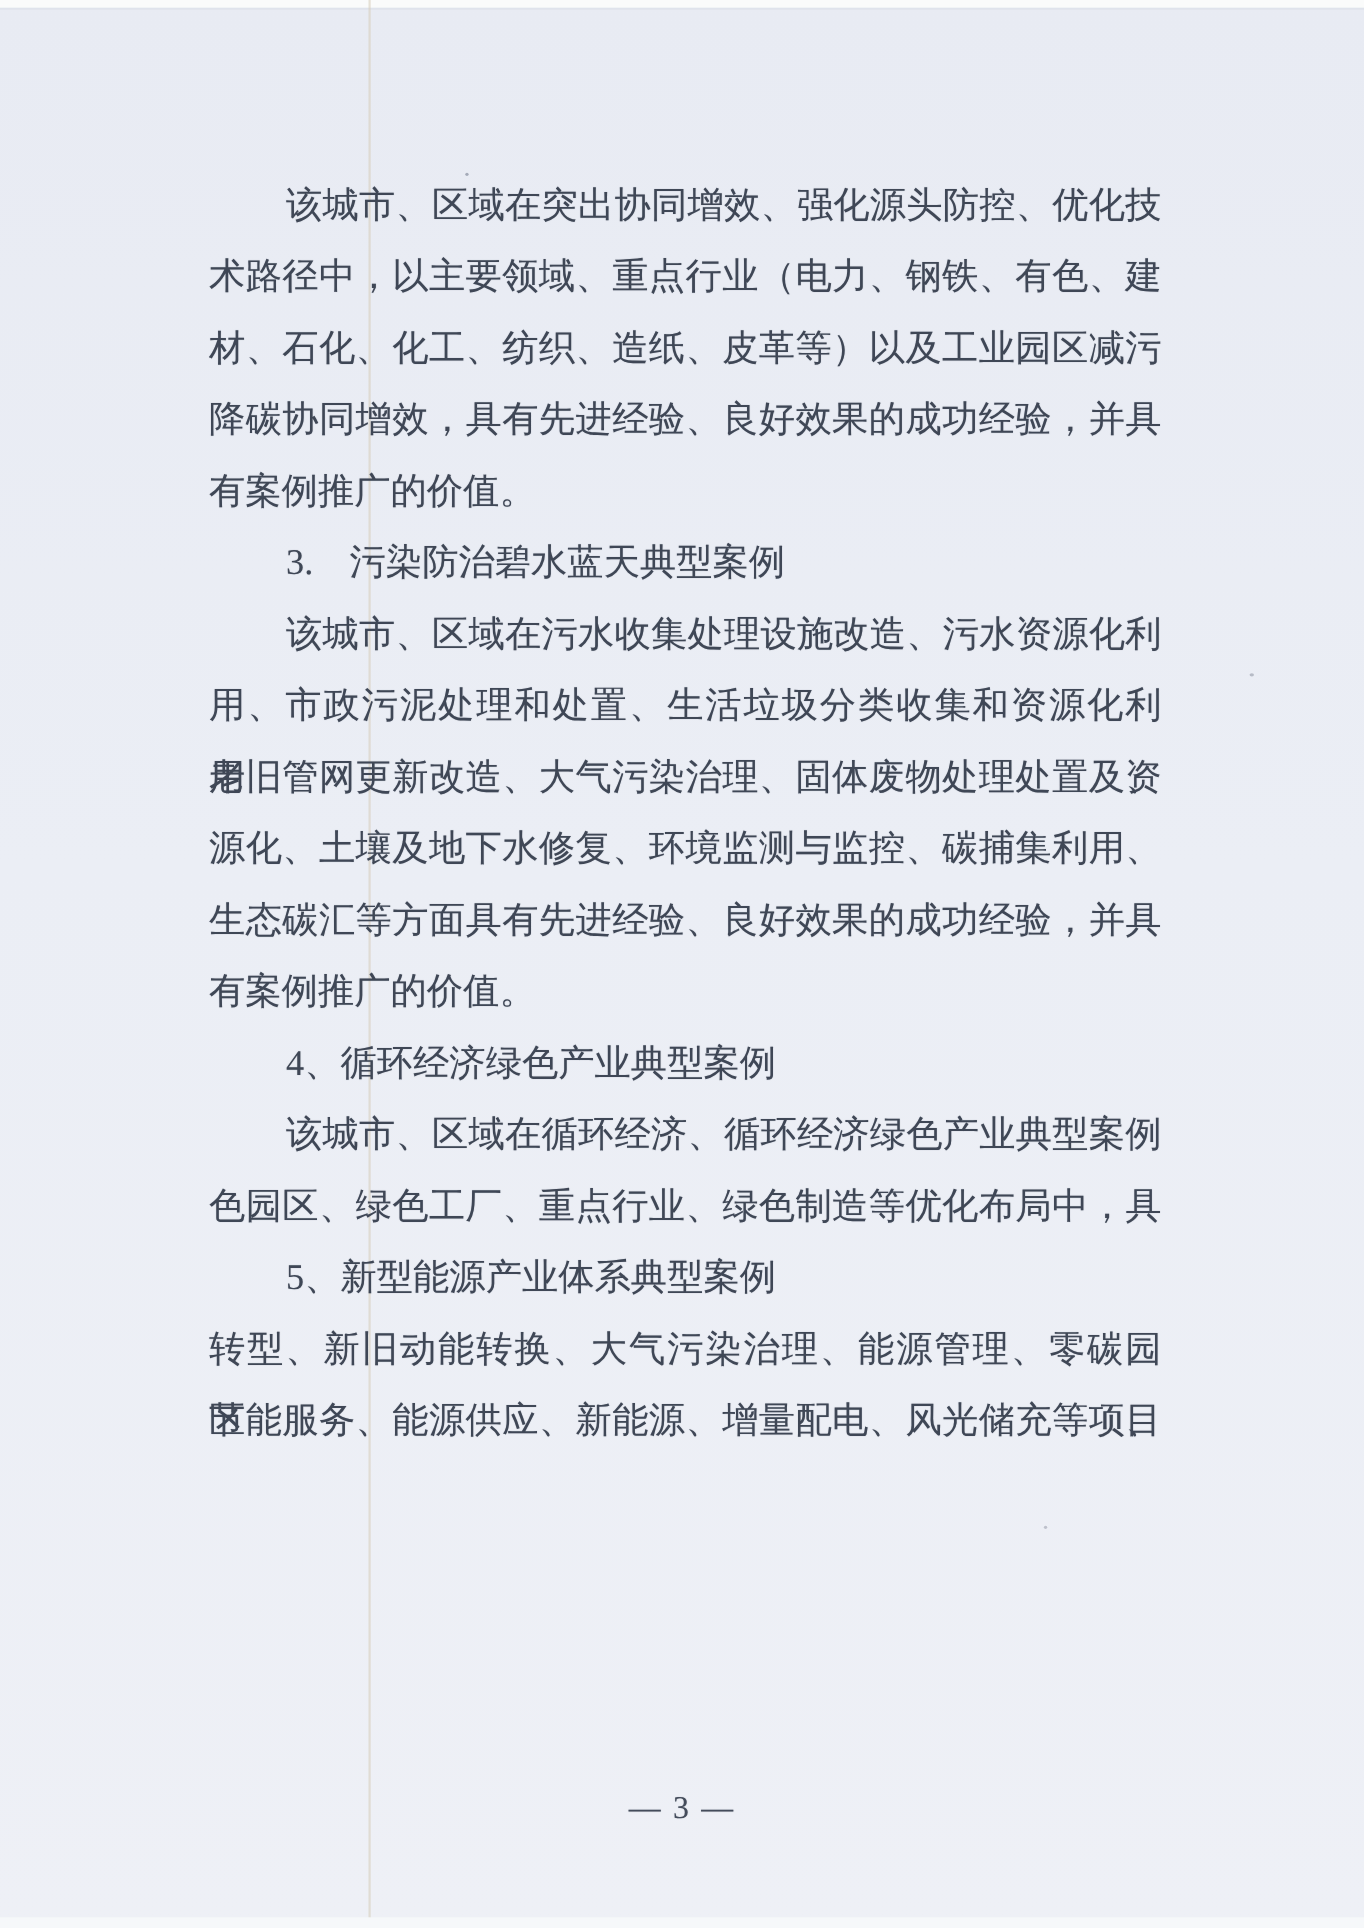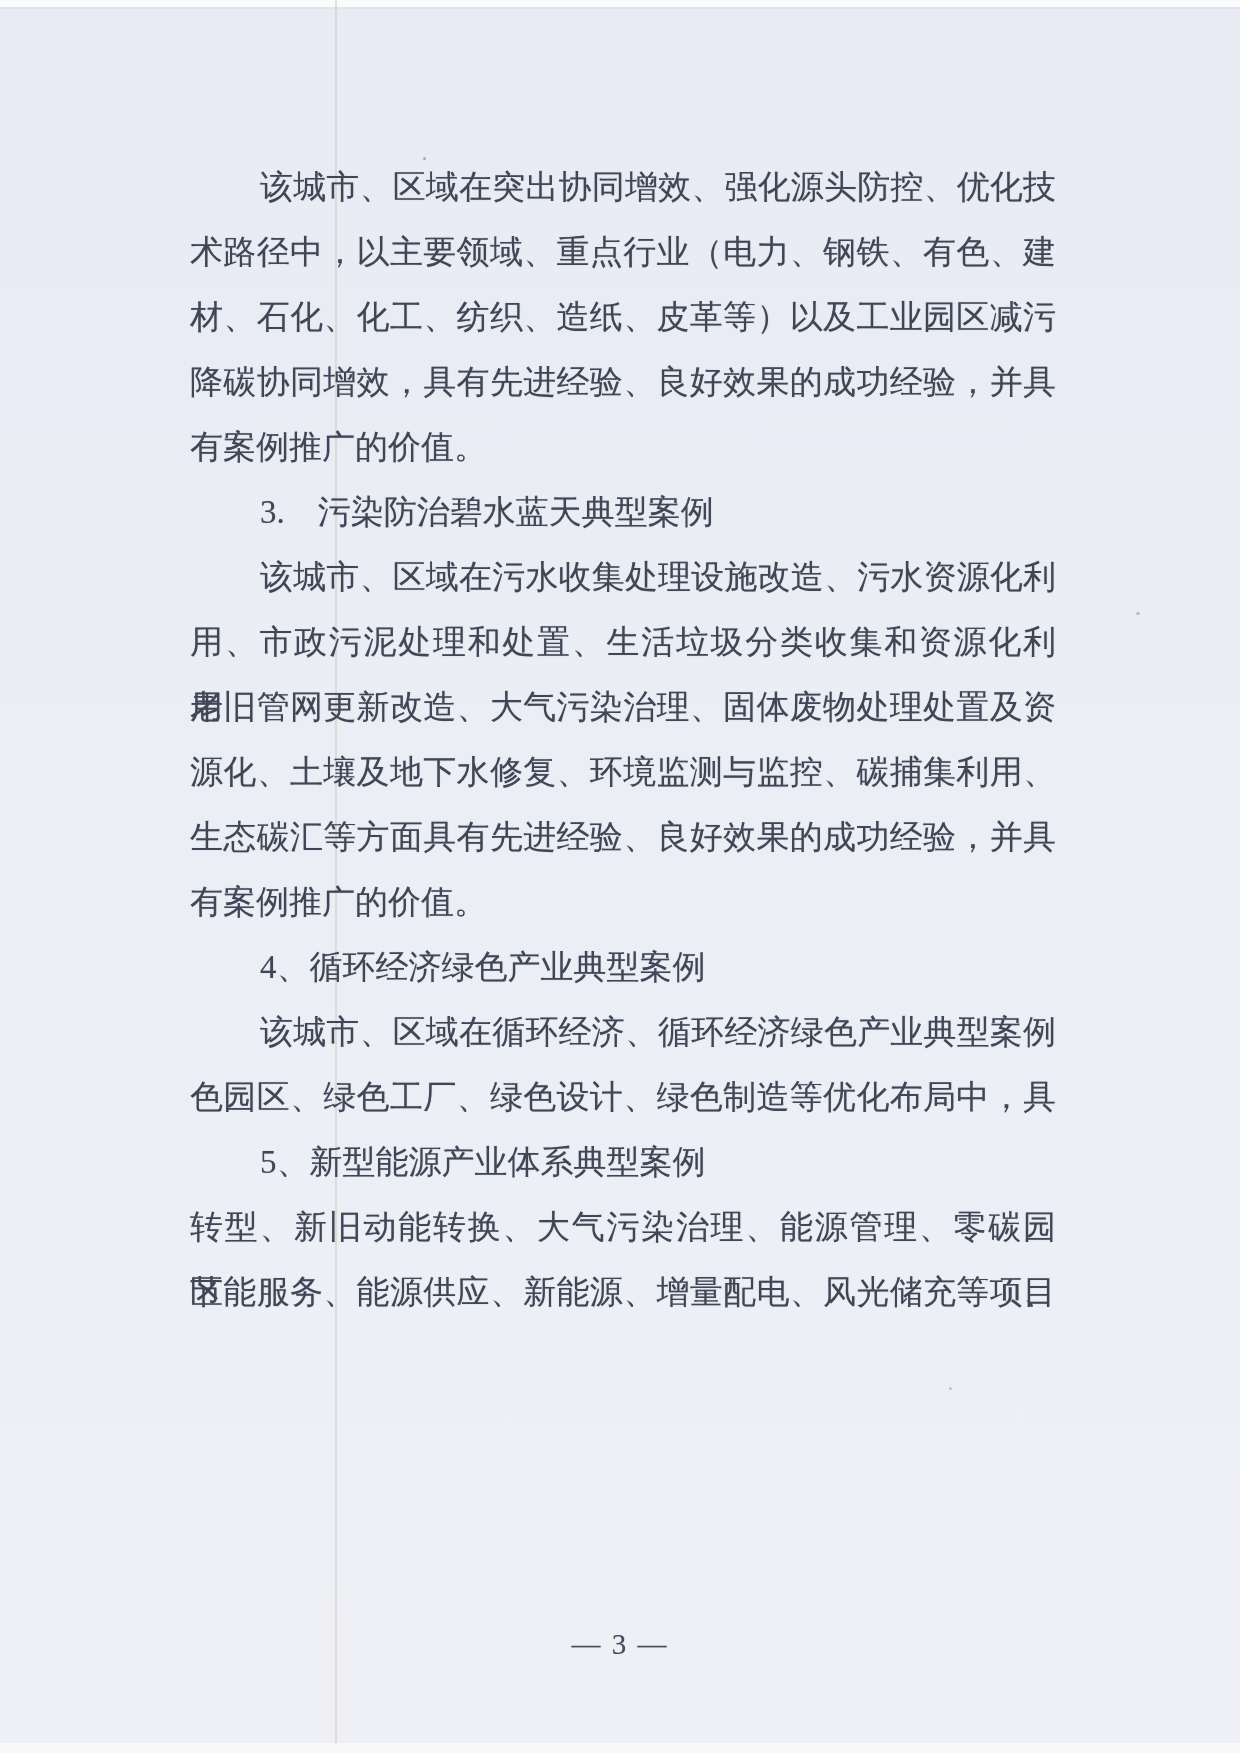--- a/index.html
+++ b/index.html
@@ -100,21 +100,21 @@
     <div class="line">有案例推广的价值。</div>
     <div class="line indent">3.　污染防治碧水蓝天典型案例</div>
     <div class="line indent fill">该城市、区域在污水收集处理设施改造、污水资源化利</div>
     <div class="line fill">用、市政污泥处理和处置、生活垃圾分类收集和资源化利用、</div>
     <div class="line fill">老旧管网更新改造、大气污染治理、固体废物处理处置及资</div>
     <div class="line fill">源化、土壤及地下水修复、环境监测与监控、碳捕集利用、</div>
     <div class="line fill">生态碳汇等方面具有先进经验、良好效果的成功经验，并具</div>
     <div class="line">有案例推广的价值。</div>
     <div class="line indent">4、循环经济绿色产业典型案例</div>
     <div class="line indent fill">该城市、区域在循环经济、循环经济绿色产业典型案例</div>
-    <div class="line fill">色园区、绿色工厂、绿色设计、绿色制造等优化布局中，具</div>
+    <div class="line fill">色园区、绿色工厂、重点行业、绿色制造等优化布局中，具</div>
     <div class="line indent">5、新型能源产业体系典型案例</div>
     <div class="line fill">转型、新旧动能转换、大气污染治理、能源管理、零碳园区、</div>
     <div class="line fill">节能服务、能源供应、新能源、增量配电、风光储充等项目</div>
   </div>
 
   <div class="page-number">— 3 —</div>
 
   <div class="bottom-strip"></div>
 </div>
 

